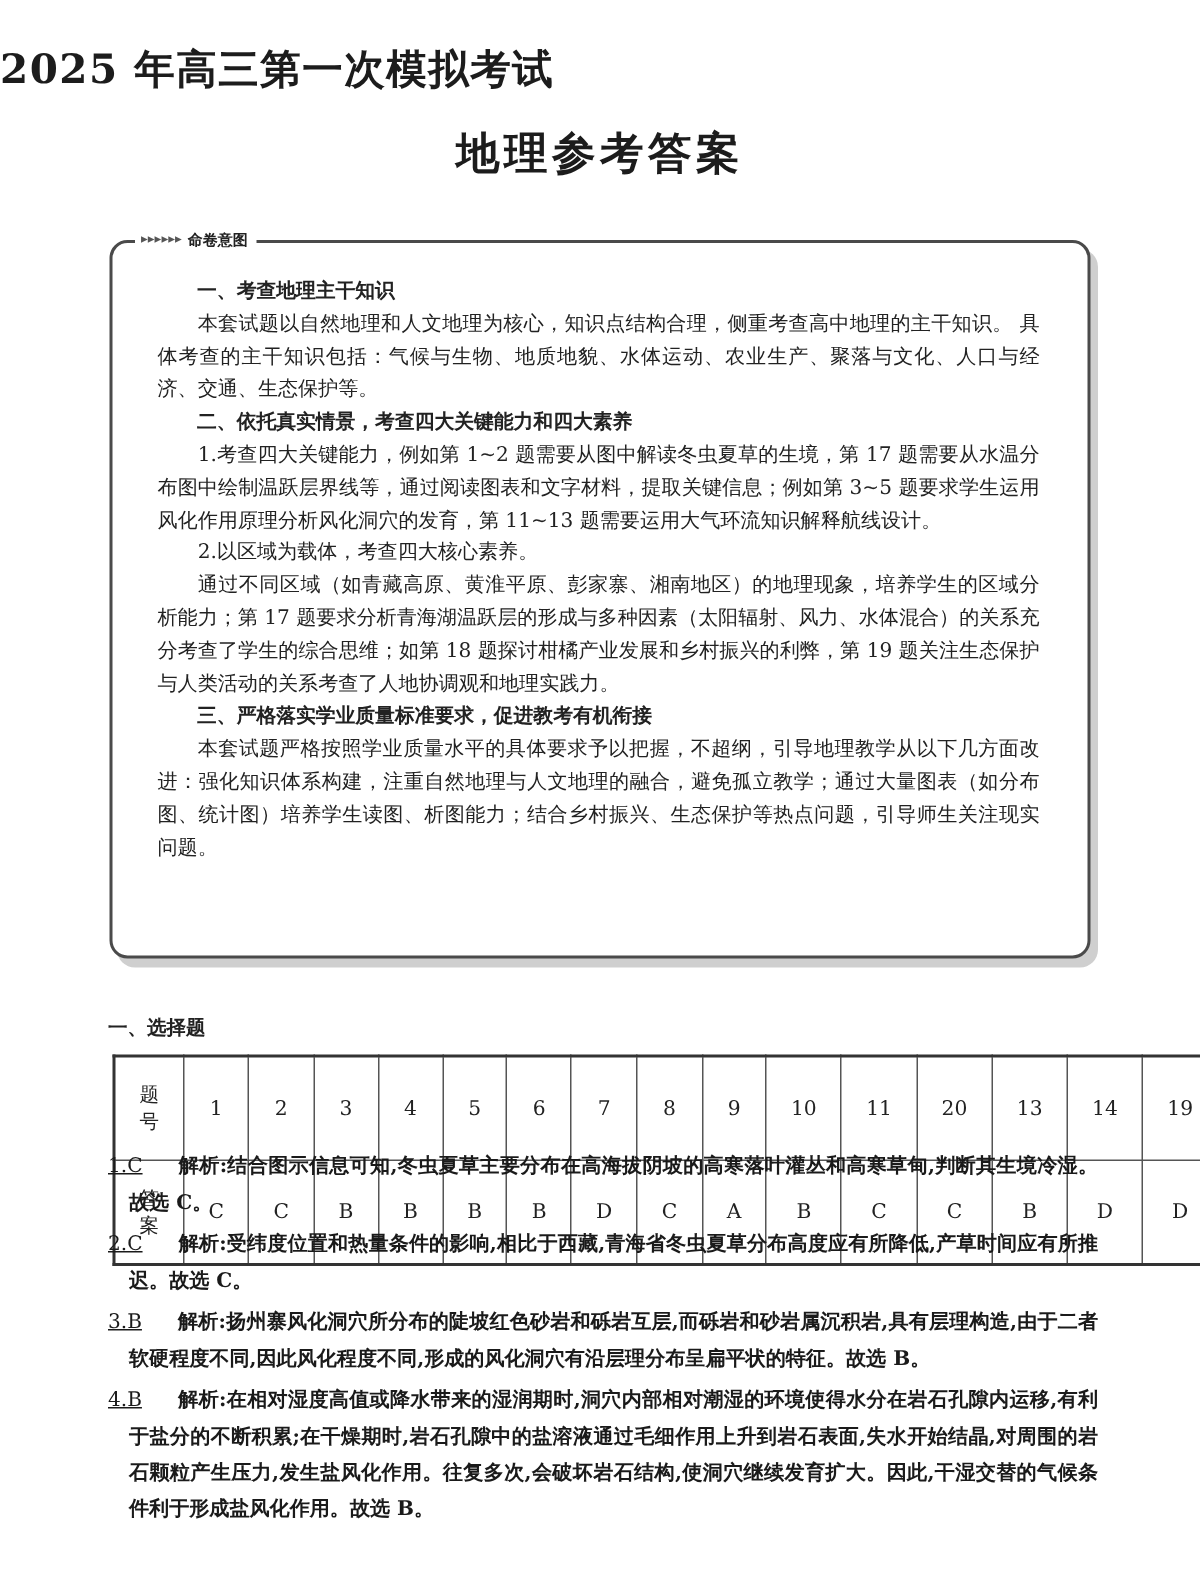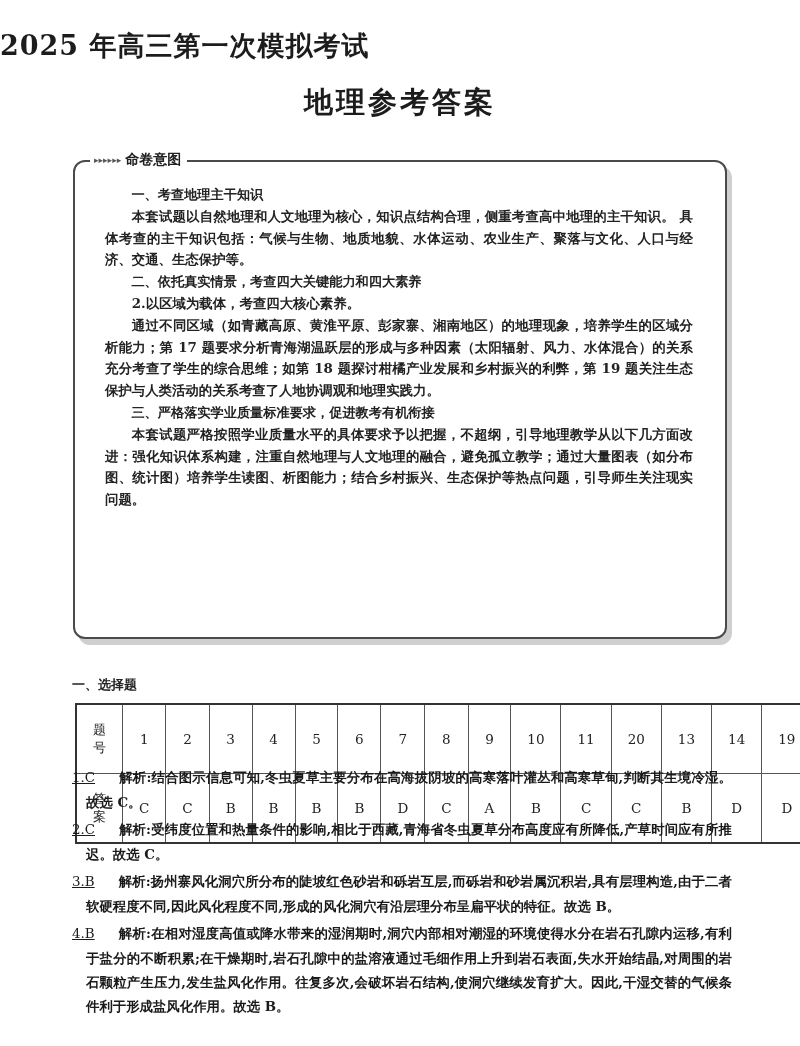--- a/index.html
+++ b/index.html
@@ -26,27 +26,27 @@
   }
   .intent-header {
     position: absolute; left: 90px; top: 150px; height: 20px;
     background: #fff; padding: 0 6px 0 4px;
     display: flex; align-items: center; gap: 5px;
   }
   .arrows { display: flex; gap: 1px; color: #555; font-size: 9px; letter-spacing: -1px; }
   .arrows span { display: inline-block; }
   .intent-title {
     font-family: "DejaVu Sans", "Liberation Sans", sans-serif;
-    font-weight: bold; font-size: 14px; color: #222;
+    font-weight: bold; font-size: 10px; color: #222;
   }
   .intent-body {
     position: absolute; left: 105px; top: 184px; width: 588px;
     font-size: 13.4px; line-height: 21.8px; color: #222;
   }
-  .intent-body p { margin: 0; text-indent: 2em; text-align: justify; font-weight: bold; }
+  .intent-body p { margin: 0; text-indent: 2em; text-align: justify; }
   .intent-body .h {
     font-family: "DejaVu Sans", "Liberation Sans", sans-serif;
     font-weight: bold; text-indent: 2em; font-size: 13.2px;
   }
   
   .section-title {
     position: absolute; left: 72px; top: 676px;
     font-family: "DejaVu Sans", "Liberation Sans", sans-serif;
     font-weight: bold; font-size: 13px; color: #222;
   }
@@ -85,20 +85,21 @@
       <span>▸</span>
       <span>▸</span>
       <span>▸</span>
   </span>
   <span class="intent-title">命卷意图</span>
 </div>
 <div class="intent-body" id="intent-body">
     <p class="h">一、考查地理主干知识</p>
     <p>本套试题以自然地理和人文地理为核心，知识点结构合理，侧重考查高中地理的主干知识。 具体考查的主干知识包括：气候与生物、地质地貌、水体运动、农业生产、聚落与文化、人口与经济、交通、生态保护等。</p>
     <p class="h">二、依托真实情景，考查四大关键能力和四大素养</p>
+    <p>1.考查四大关键能力，例如第 1~2 题需要从图中解读冬虫夏草的生境，第 17 题需要从水温分布图中绘制温跃层界线等，通过阅读图表和文字材料，提取关键信息；例如第 3~5 题要求学生运用风化作用原理分析风化洞穴的发育，第 11~13 题需要运用大气环流知识解释航线设计。</p>
     <p>2.以区域为载体，考查四大核心素养。</p>
     <p>通过不同区域（如青藏高原、黄淮平原、彭家寨、湘南地区）的地理现象，培养学生的区域分析能力；第 17 题要求分析青海湖温跃层的形成与多种因素（太阳辐射、风力、水体混合）的关系充分考查了学生的综合思维；如第 18 题探讨柑橘产业发展和乡村振兴的利弊，第 19 题关注生态保护与人类活动的关系考查了人地协调观和地理实践力。</p>
     <p class="h">三、严格落实学业质量标准要求，促进教考有机衔接</p>
     <p>本套试题严格按照学业质量水平的具体要求予以把握，不超纲，引导地理教学从以下几方面改进：强化知识体系构建，注重自然地理与人文地理的融合，避免孤立教学；通过大量图表（如分布图、统计图）培养学生读图、析图能力；结合乡村振兴、生态保护等热点问题，引导师生关注现实问题。</p>
   </div>
 
 <div class="section-title">一、选择题</div>
 
 <table class="answers">
   <tbody>

